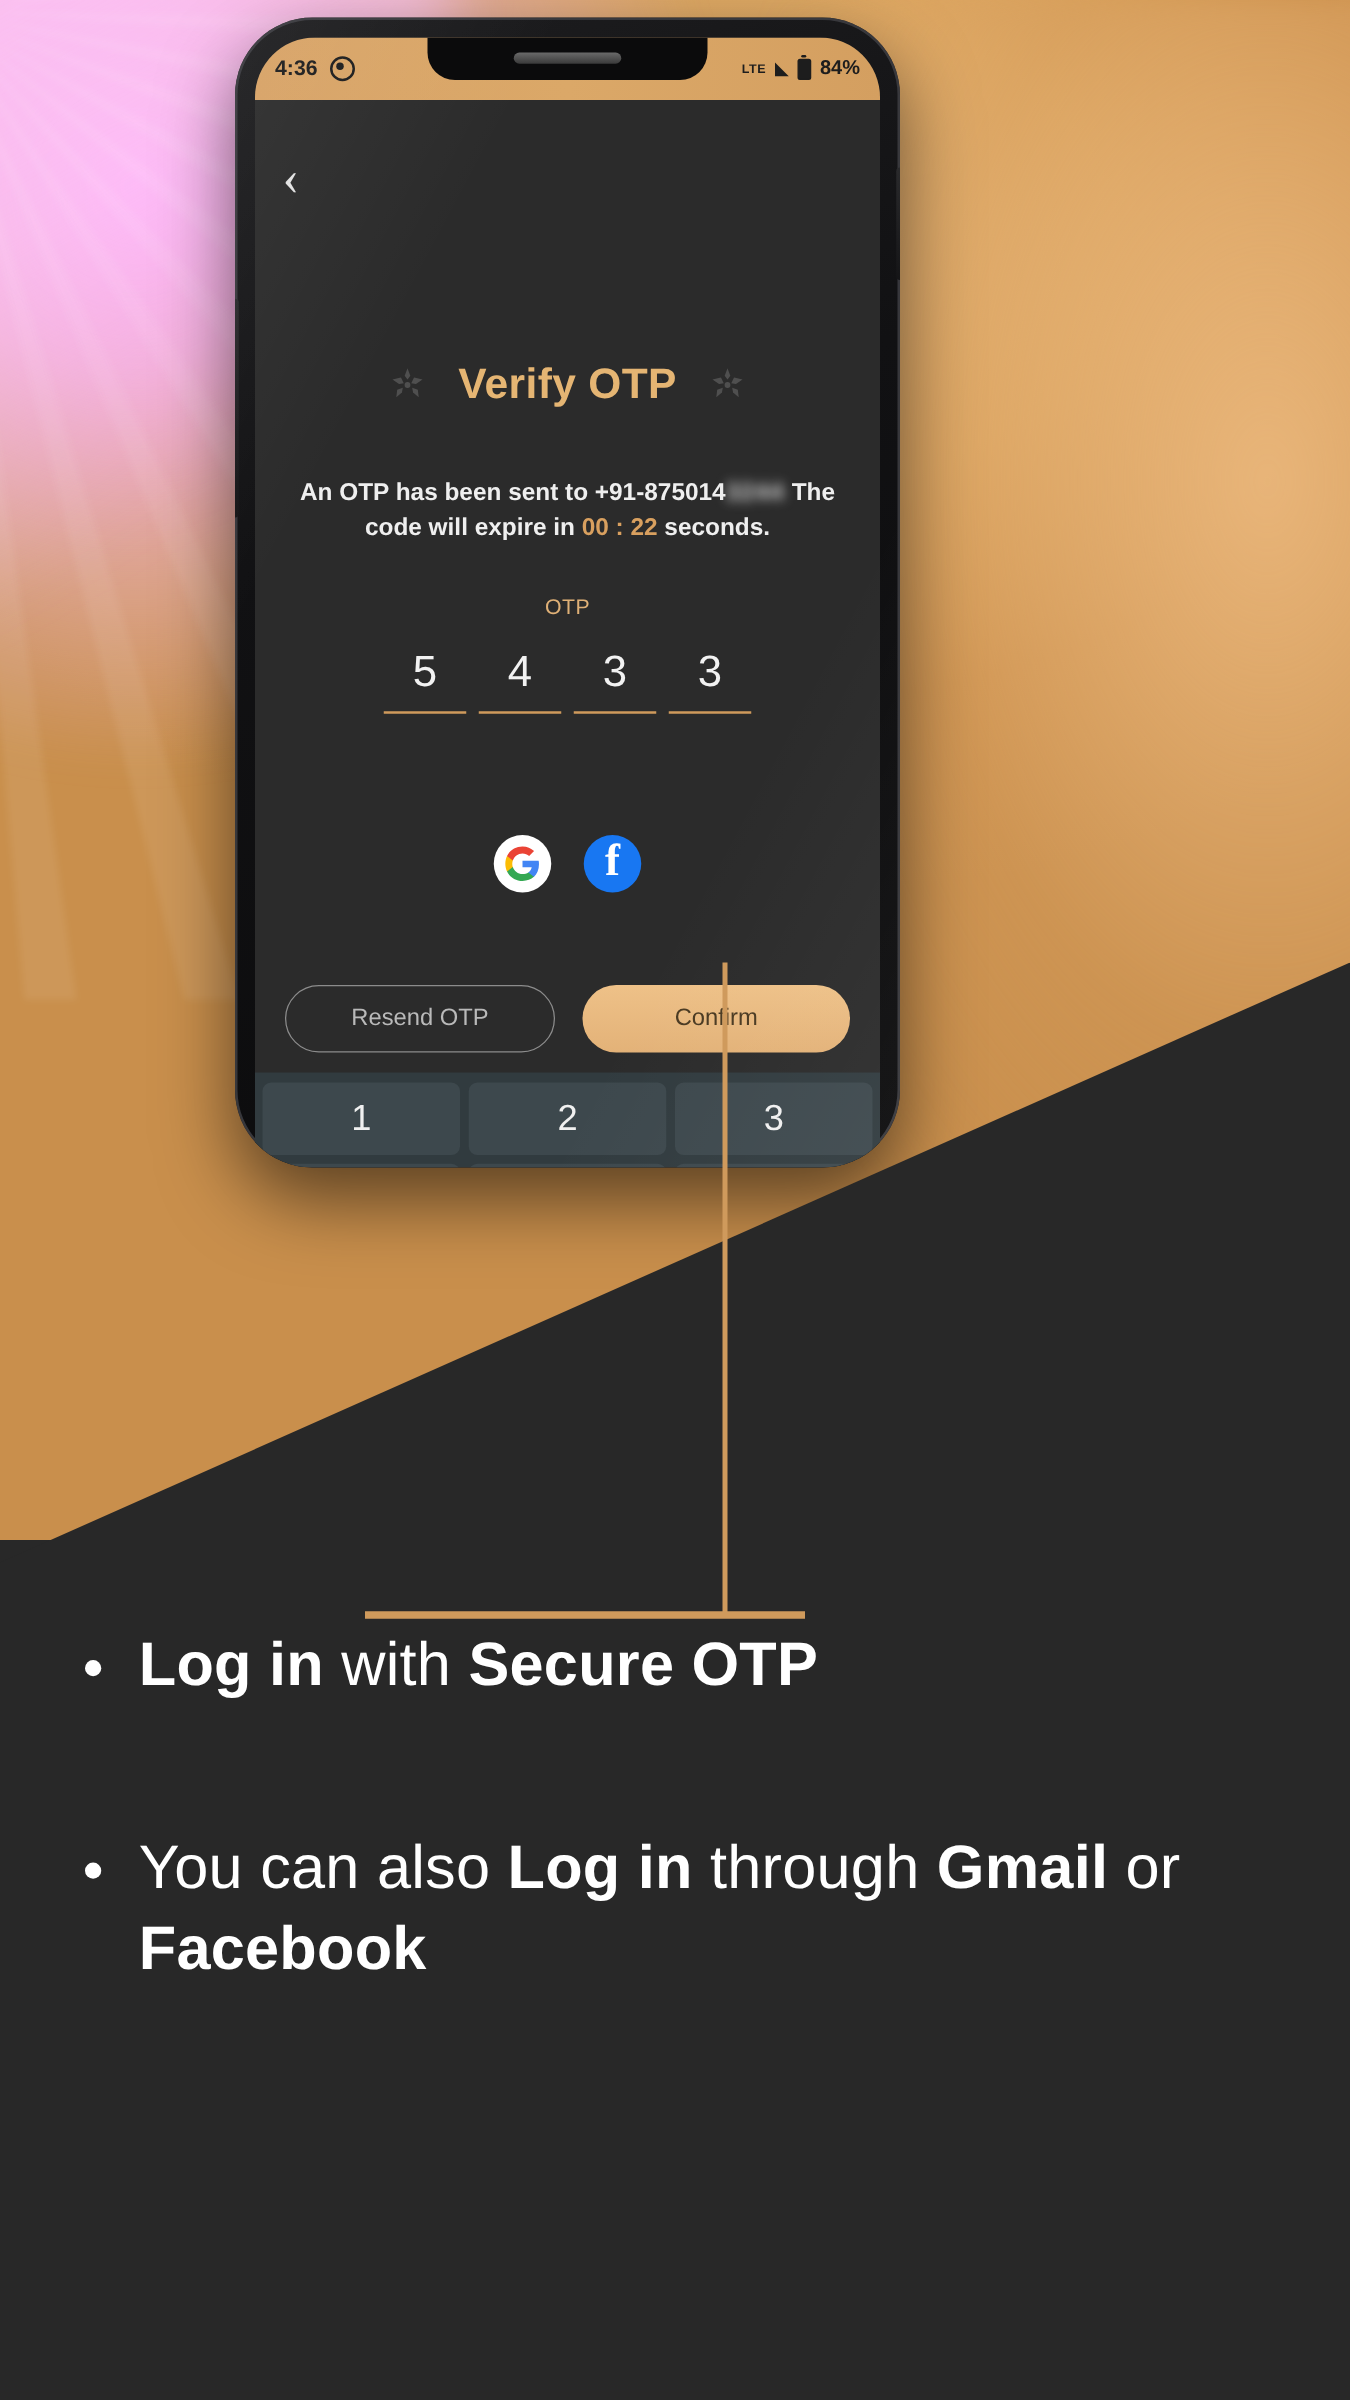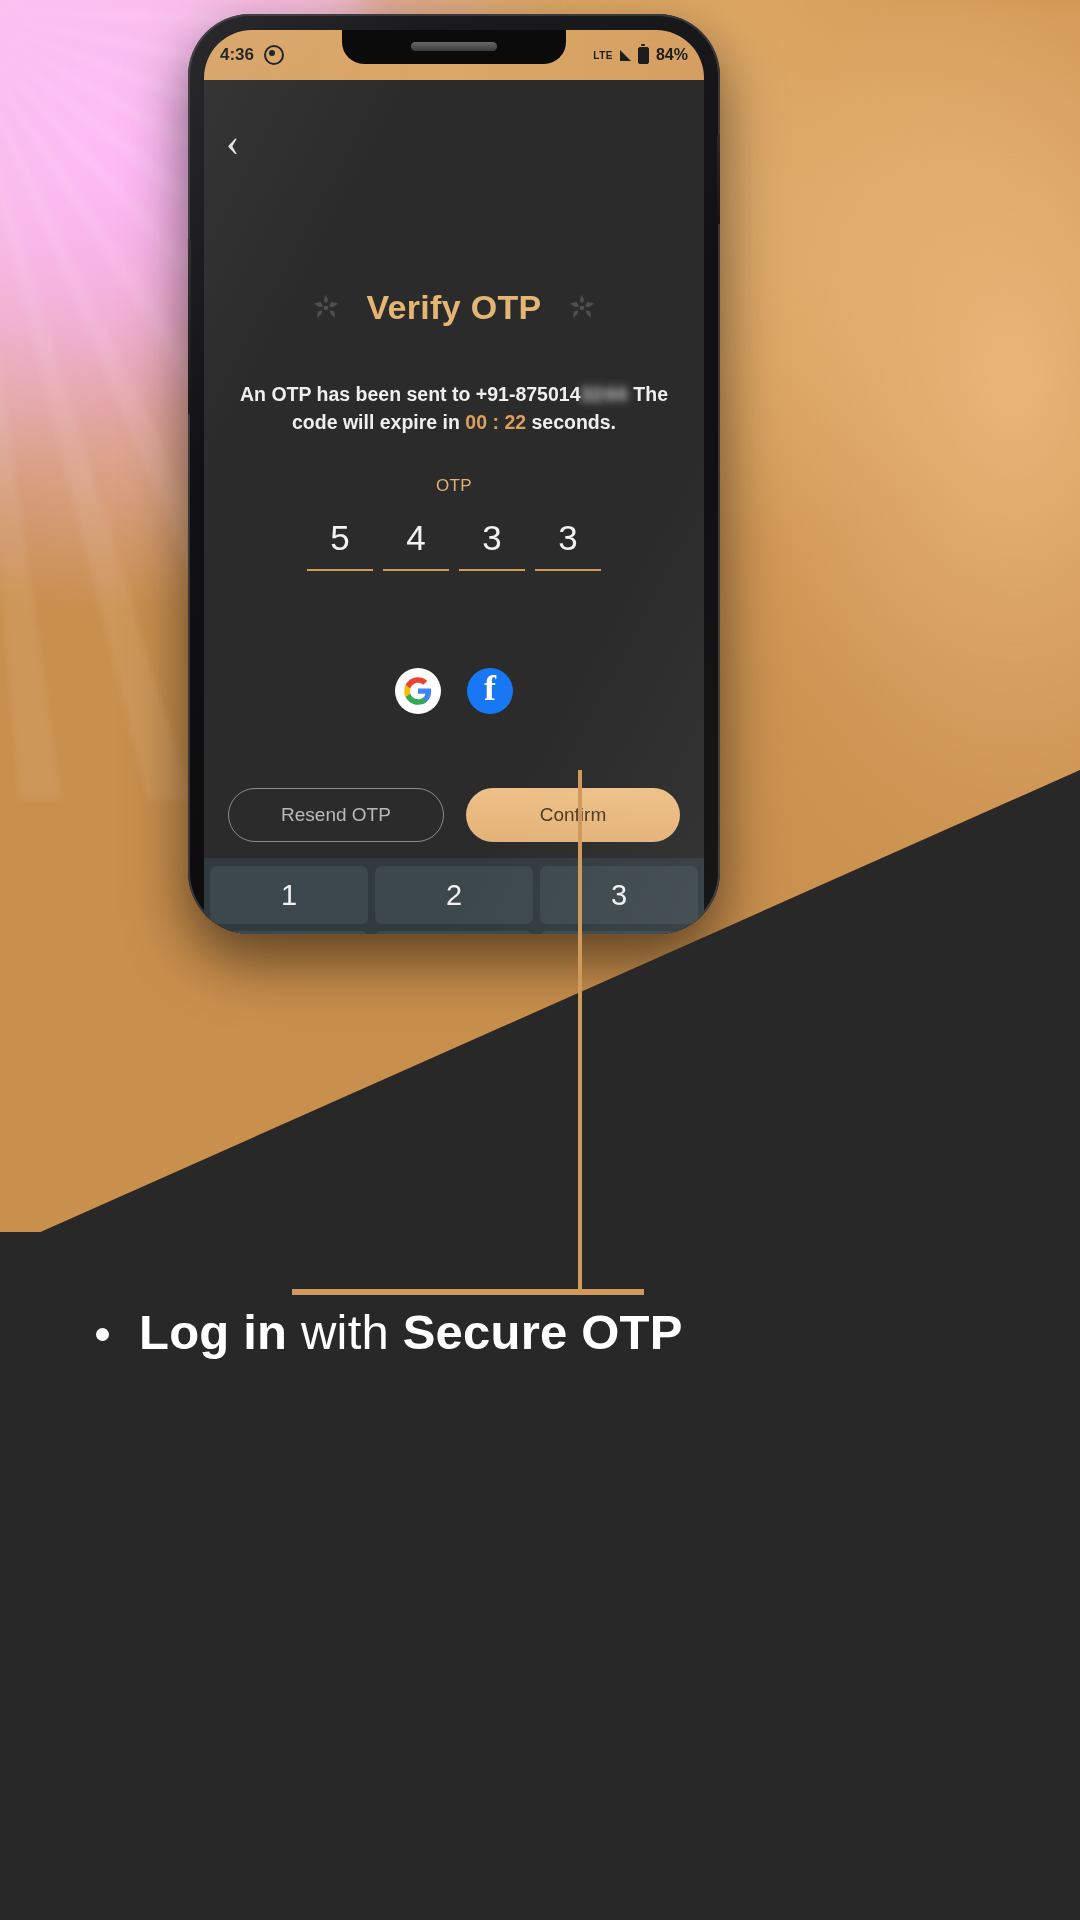--- a/index.html
+++ b/index.html
@@ -190,21 +190,21 @@
     clip-path:polygon(0 100%, 1080px 0, 1080px 100%);
     z-index:20;
   }
 
   
   #pointer{position:absolute;left:0;top:0;width:1080px;height:1920px;z-index:25;pointer-events:none;}
 
   
   #bullets{
     position:absolute;left:0;top:1300px;width:1080px;z-index:30;
-    padding:0 96px;box-sizing:border-box;
+    padding:0 68px;box-sizing:border-box;
   }
   .bullet{
     display:flex;align-items:flex-start;gap:30px;
     color:#ffffff;font-size:49px;line-height:1.34;font-weight:300;
     letter-spacing:.2px;
   }
   .bullet + .bullet{margin-top:96px;}
   .dot{
     flex:0 0 auto;width:13px;height:13px;border-radius:50%;background:#fff;
     margin-top:28px;
@@ -343,14 +343,20 @@
 
 <div id="bullets">
 
   <div class="bullet">
     <span class="dot"></span>
     <span>
       <b>Log in</b><span> with </span><b>Secure OTP</b>
     </span>
   </div>
 
+  <div class="bullet">
+    <span class="dot"></span>
+    <span>
+      <span>You can also </span><b>Log in</b><span> through </span><b>Gmail</b><span> or </span><b>Facebook</b>
+    </span>
+  </div>
 
 </div>
 
 </body></html>

